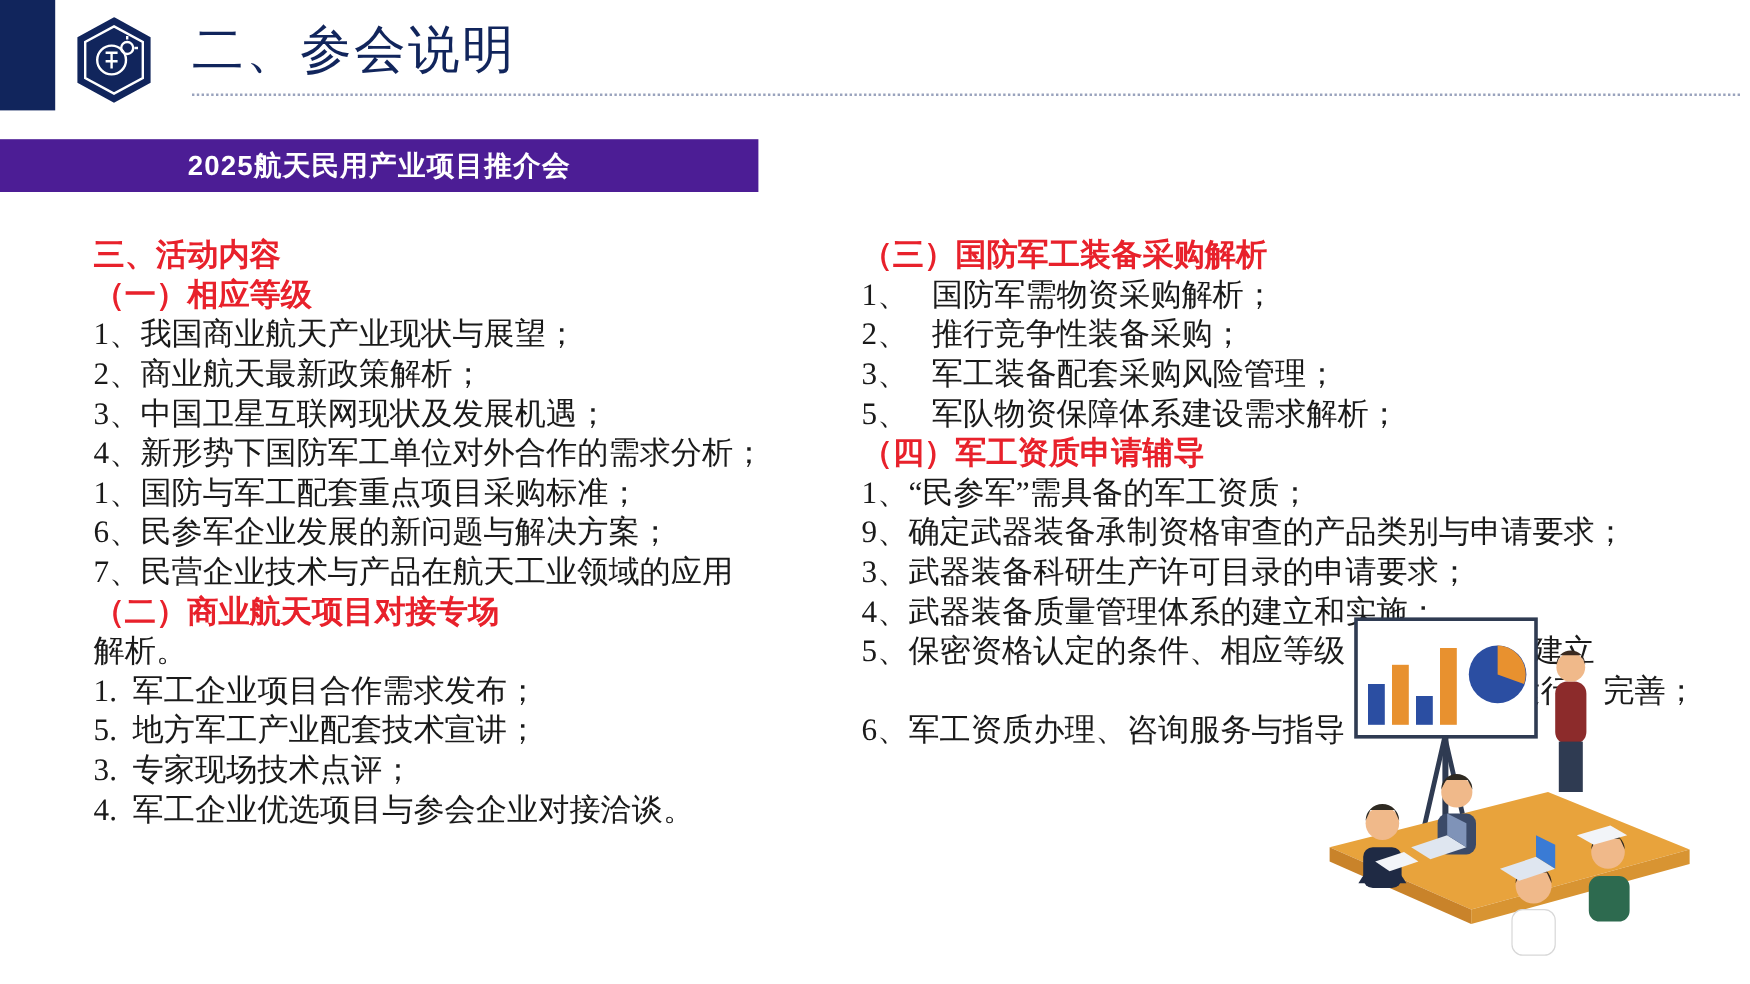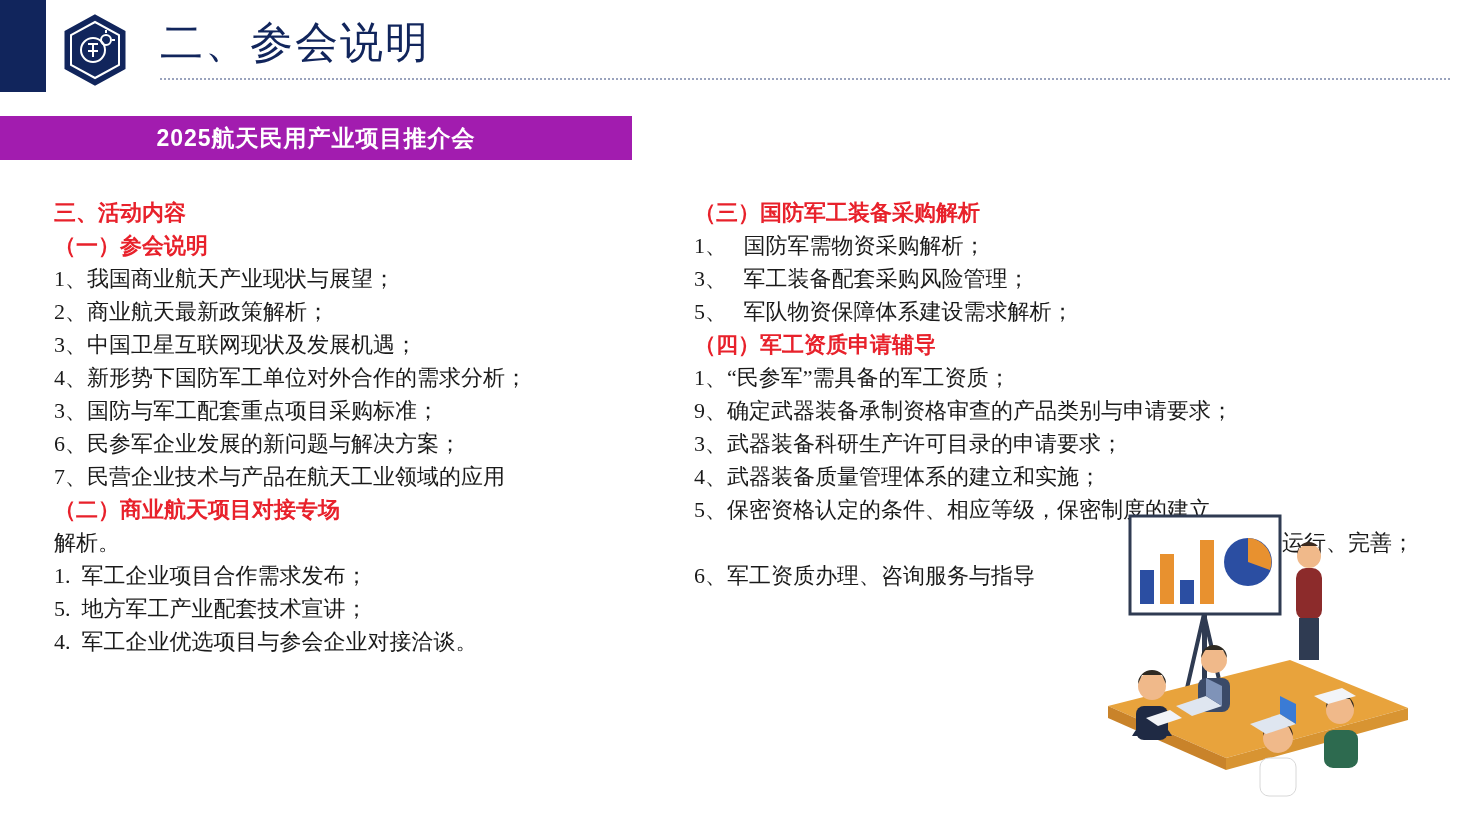--- a/index.html
+++ b/index.html
@@ -62,43 +62,44 @@
     border-top: 2px dotted #9aa3bd;
   }
 
   
   .banner {
     position: absolute;
     left: 0;
     top: 116px;
     width: 632px;
     height: 44px;
-    background: #a21caf;
+    background: #4c1d95;
     color: #ffffff;
     font-family: "Liberation Sans", "DejaVu Sans", sans-serif;
     font-weight: bold;
     font-size: 23px;
     line-height: 44px;
     text-align: center;
     letter-spacing: 1px;
   }
 
   
   .col {
     position: absolute;
     top: 196px;
   }
   .col-left  { left: 54px;  width: 610px; }
   .col-right { left: 694px; width: 720px; }
 
   .line {
-    font-size: 22px;
+    font-size: 26px;
     line-height: 33px;
     color: #1a1a1a;
     white-space: pre;
+    margin-left: 24px;
   }
   .line.red {
     color: #e8212b;
     font-weight: bold;
     white-space: pre;
   }
   .line.indent {
     padding-left: 52px;
     text-align: right;
   }
@@ -132,38 +133,40 @@
   </div>
 
   <div class="header-title">二、参会说明</div>
   <div class="header-rule"></div>
 </div>
 
 <div class="banner">2025航天民用产业项目推介会</div>
 
 <div class="col col-left">
   <div class="line red">三、活动内容</div>
-  <div class="line red">（一）参会说明</div>
+  <div class="line red">（一）相应等级</div>
   <div class="line">1、我国商业航天产业现状与展望；</div>
   <div class="line">2、商业航天最新政策解析；</div>
   <div class="line">3、中国卫星互联网现状及发展机遇；</div>
   <div class="line">4、新形势下国防军工单位对外合作的需求分析；</div>
-  <div class="line">3、国防与军工配套重点项目采购标准；</div>
+  <div class="line">1、国防与军工配套重点项目采购标准；</div>
   <div class="line">6、民参军企业发展的新问题与解决方案；</div>
   <div class="line">7、民营企业技术与产品在航天工业领域的应用</div>
   <div class="line red">（二）商业航天项目对接专场</div>
   <div class="line">解析。</div>
   <div class="line">1.  军工企业项目合作需求发布；</div>
   <div class="line">5.  地方军工产业配套技术宣讲；</div>
+  <div class="line">3.  专家现场技术点评；</div>
   <div class="line">4.  军工企业优选项目与参会企业对接洽谈。</div>
 </div>
 
 <div class="col col-right">
   <div class="line red">（三）国防军工装备采购解析</div>
   <div class="line">1、   国防军需物资采购解析；</div>
+  <div class="line">2、   推行竞争性装备采购；</div>
   <div class="line">3、   军工装备配套采购风险管理；</div>
   <div class="line">5、   军队物资保障体系建设需求解析；</div>
   <div class="line red">（四）军工资质申请辅导</div>
   <div class="line">1、“民参军”需具备的军工资质；</div>
   <div class="line">9、确定武器装备承制资格审查的产品类别与申请要求；</div>
   <div class="line">3、武器装备科研生产许可目录的申请要求；</div>
   <div class="line">4、武器装备质量管理体系的建立和实施；</div>
   <div class="line">5、保密资格认定的条件、相应等级，保密制度的建立</div>
   <div class="line indent">运行、完善；</div>
   <div class="line">6、军工资质办理、咨询服务与指导</div>

